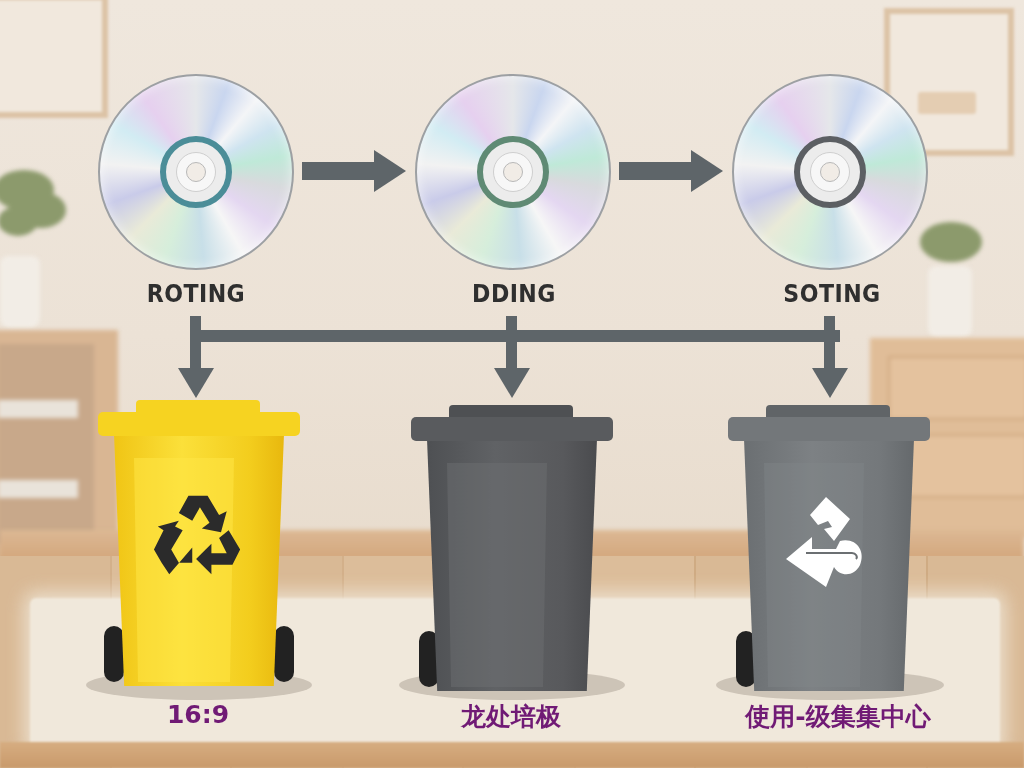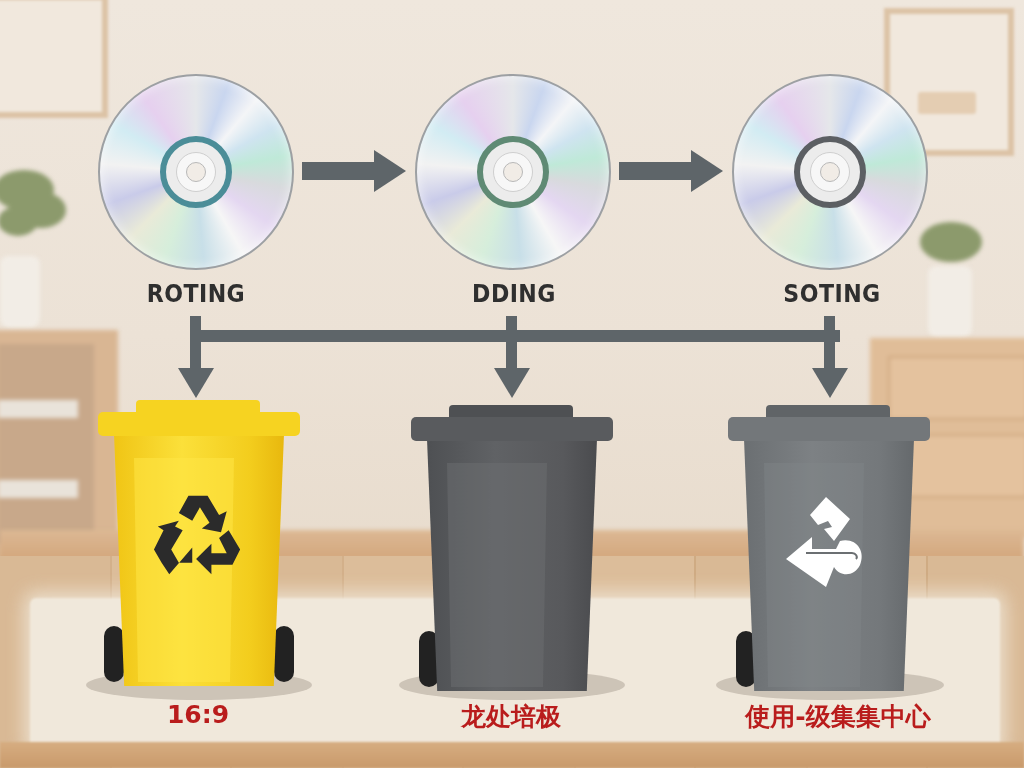--- a/index.html
+++ b/index.html
@@ -124,21 +124,21 @@
   .step-label {
     position: absolute; top: 280px; font-size: 24px; font-weight: bold;
     color: #2f2f2f; letter-spacing: 0.5px; text-align: center; width: 200px;
     font-family: "DejaVu Sans", sans-serif; transform: scaleX(0.92);
   }
   .label-1 { left: 96px; }
   .label-2 { left: 414px; }
   .label-3 { left: 732px; }
   .bin-label {
     position: absolute; top: 700px; font-size: 25px; font-weight: bold;
-    color: #b91c1c; text-align: center; width: 300px;
+    color: #701a75; text-align: center; width: 300px;
     font-family: "DejaVu Sans", sans-serif;
   }
   .bin-label-1 { left: 48px; }
   .bin-label-2 { left: 361px; }
   .bin-label-3 { left: 688px; }
 
   
   .bin { position: absolute; }
   .bin .shadow {
     position: absolute; bottom: -10px; left: -12px; right: -12px; height: 30px;

